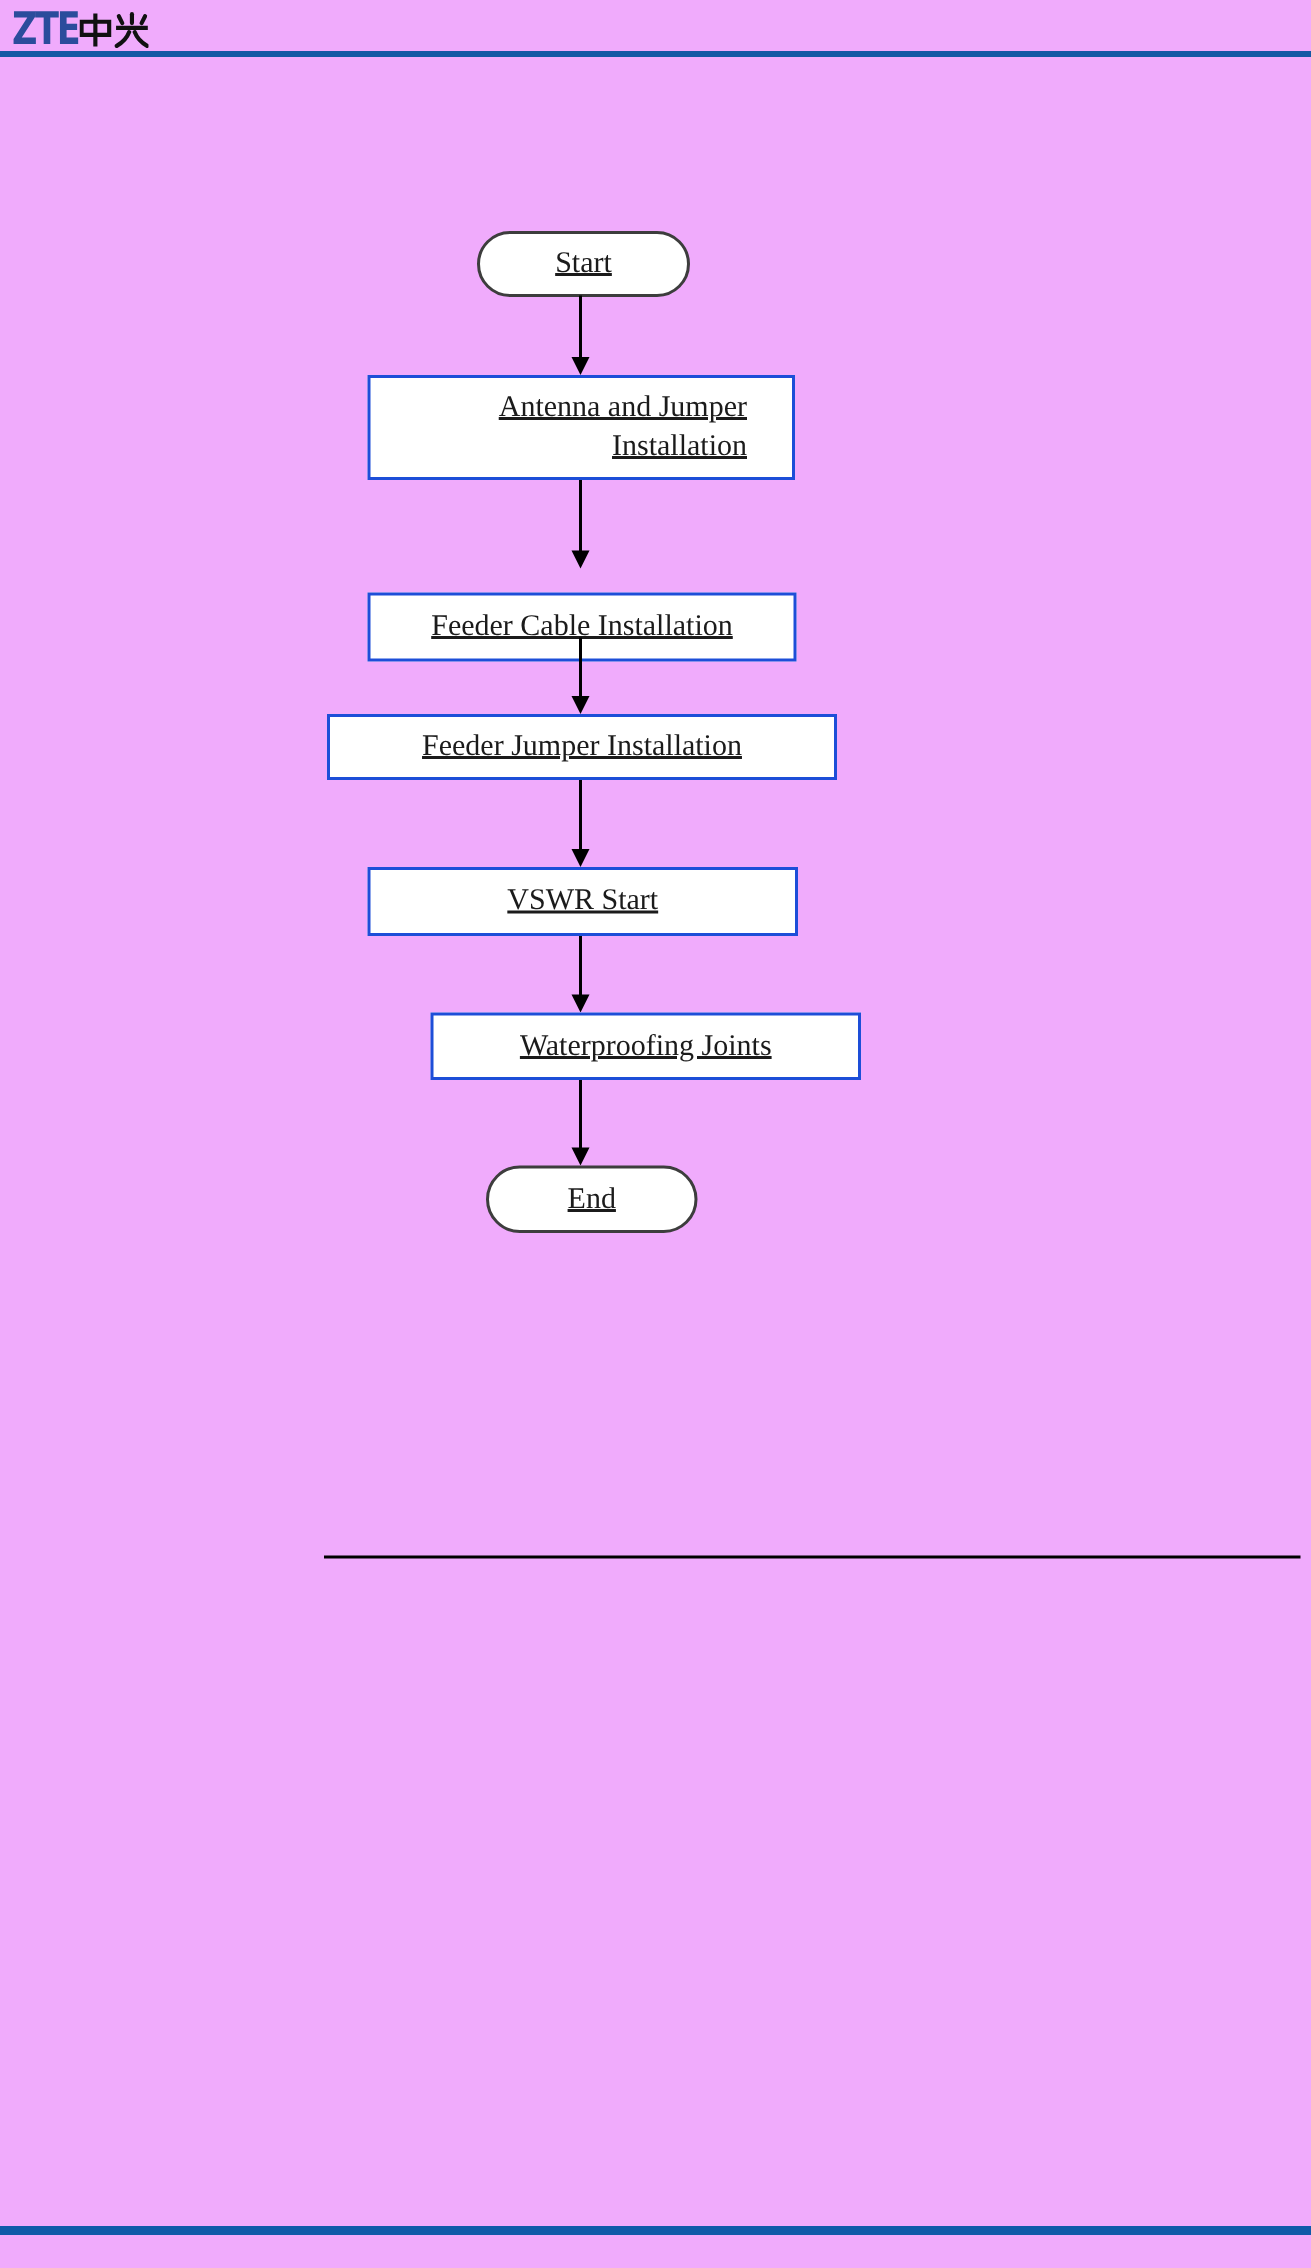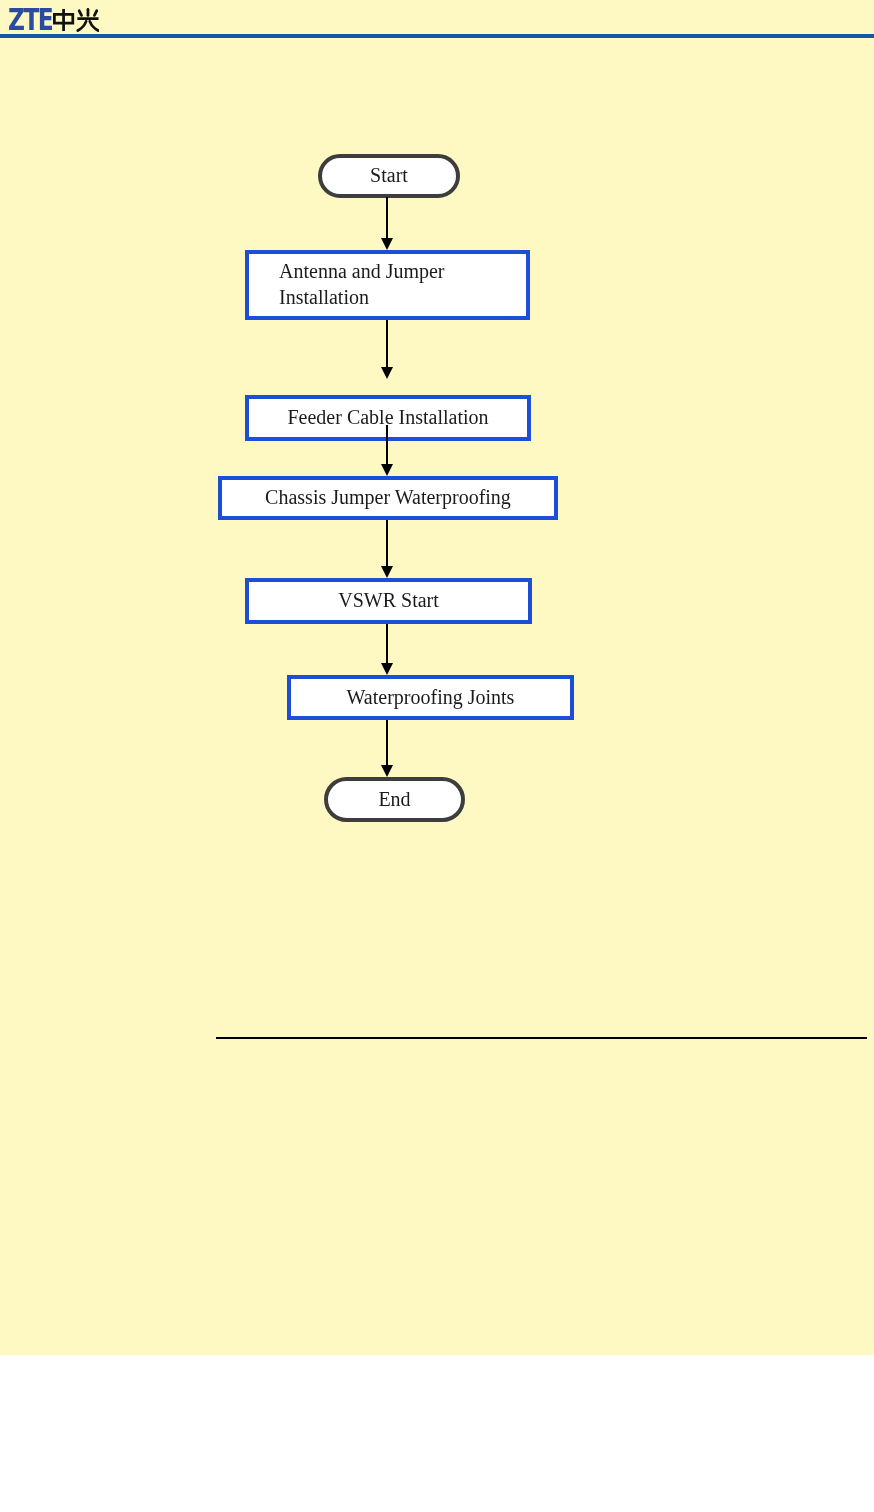--- a/index.html
+++ b/index.html
@@ -1,20 +1,20 @@
 <!DOCTYPE html>
 <html><head>
 <meta charset="utf-8">
 <style>
   html,body{margin:0;padding:0;background:#ffffff;}
   .page{
     position:relative;
     width:874px;
-    height:1355px;
-    background:#fef9c3;
+    height:1512px;
+    background:#f0abfc;
     overflow:hidden;
     font-family:"Liberation Serif","DejaVu Serif",serif;
   }
 
   
   .logo{
     position:absolute;
     left:8px;
     top:6px;
     width:100px;
@@ -48,26 +48,27 @@
     background:#1358A5;
   }
 
   
   .node{
     position:absolute;
     box-sizing:border-box;
     display:flex;
     align-items:center;
     justify-content:center;
-    text-align:left;
+    text-align:right;
     background:#ffffff;
-    border:4px solid #1d4ed8;
+    border:2px solid #1d4ed8;
     color:#1B1B1B;
     font-size:20px;
     line-height:1.28;
+    text-decoration:underline;
   }
   .terminator{
     border-radius:23px;
     border-color:#3D3D3D;
   }
   .n-start   {left:318px; top:154px; width:142px; height:44px;}
   .n-antenna {left:245px; top:250px; width:285px; height:70px; padding:4px 30px;}
   .n-feeder  {left:245px; top:379px; width:286px; height:46px;margin-top:16px;}
   .n-chassis {left:218px; top:476px; width:340px; height:44px;}
   .n-vswr    {left:245px; top:578px; width:287px; height:46px;}
@@ -147,21 +148,21 @@
       <span class="head"></span>
     </div>
 
     <div class="node n-feeder">Feeder Cable Installation</div>
 
     <div class="arrow a3">
       <span class="shaft"></span>
       <span class="head"></span>
     </div>
 
-    <div class="node n-chassis">Chassis Jumper Waterproofing</div>
+    <div class="node n-chassis">Feeder Jumper Installation</div>
 
     <div class="arrow a4">
       <span class="shaft"></span>
       <span class="head"></span>
     </div>
 
     <div class="node n-vswr">VSWR Start</div>
 
     <div class="arrow a5">
       <span class="shaft"></span>

